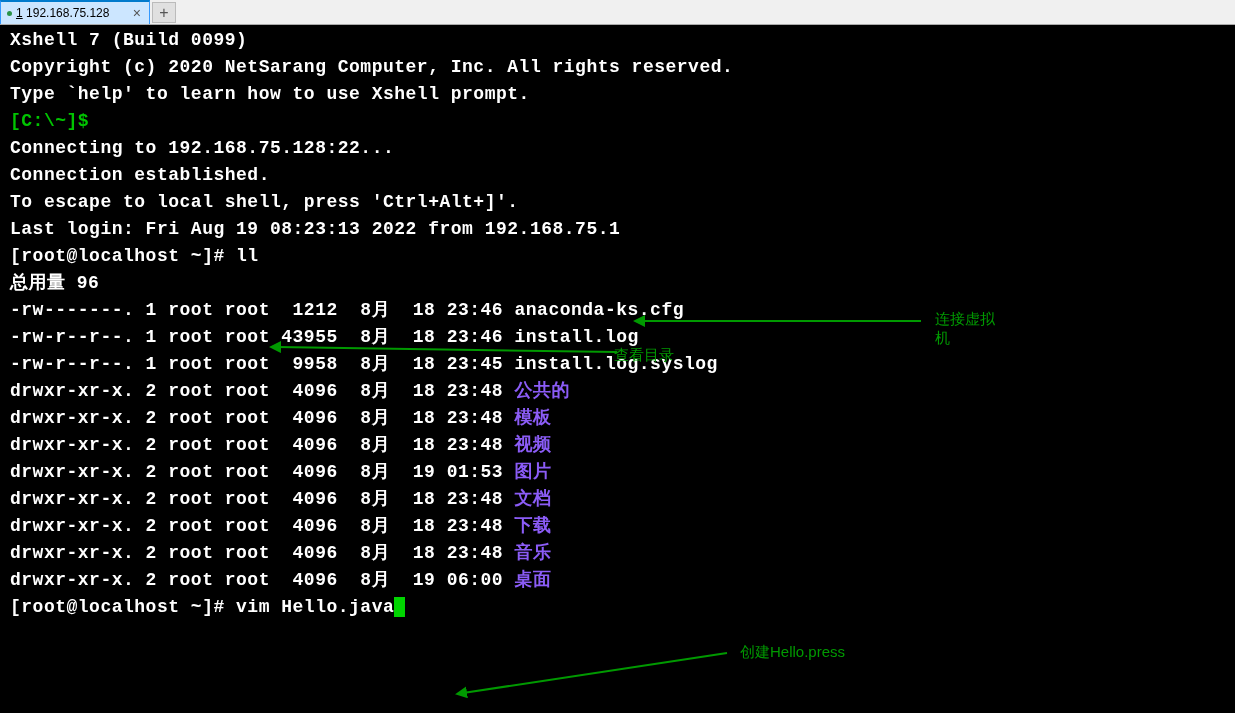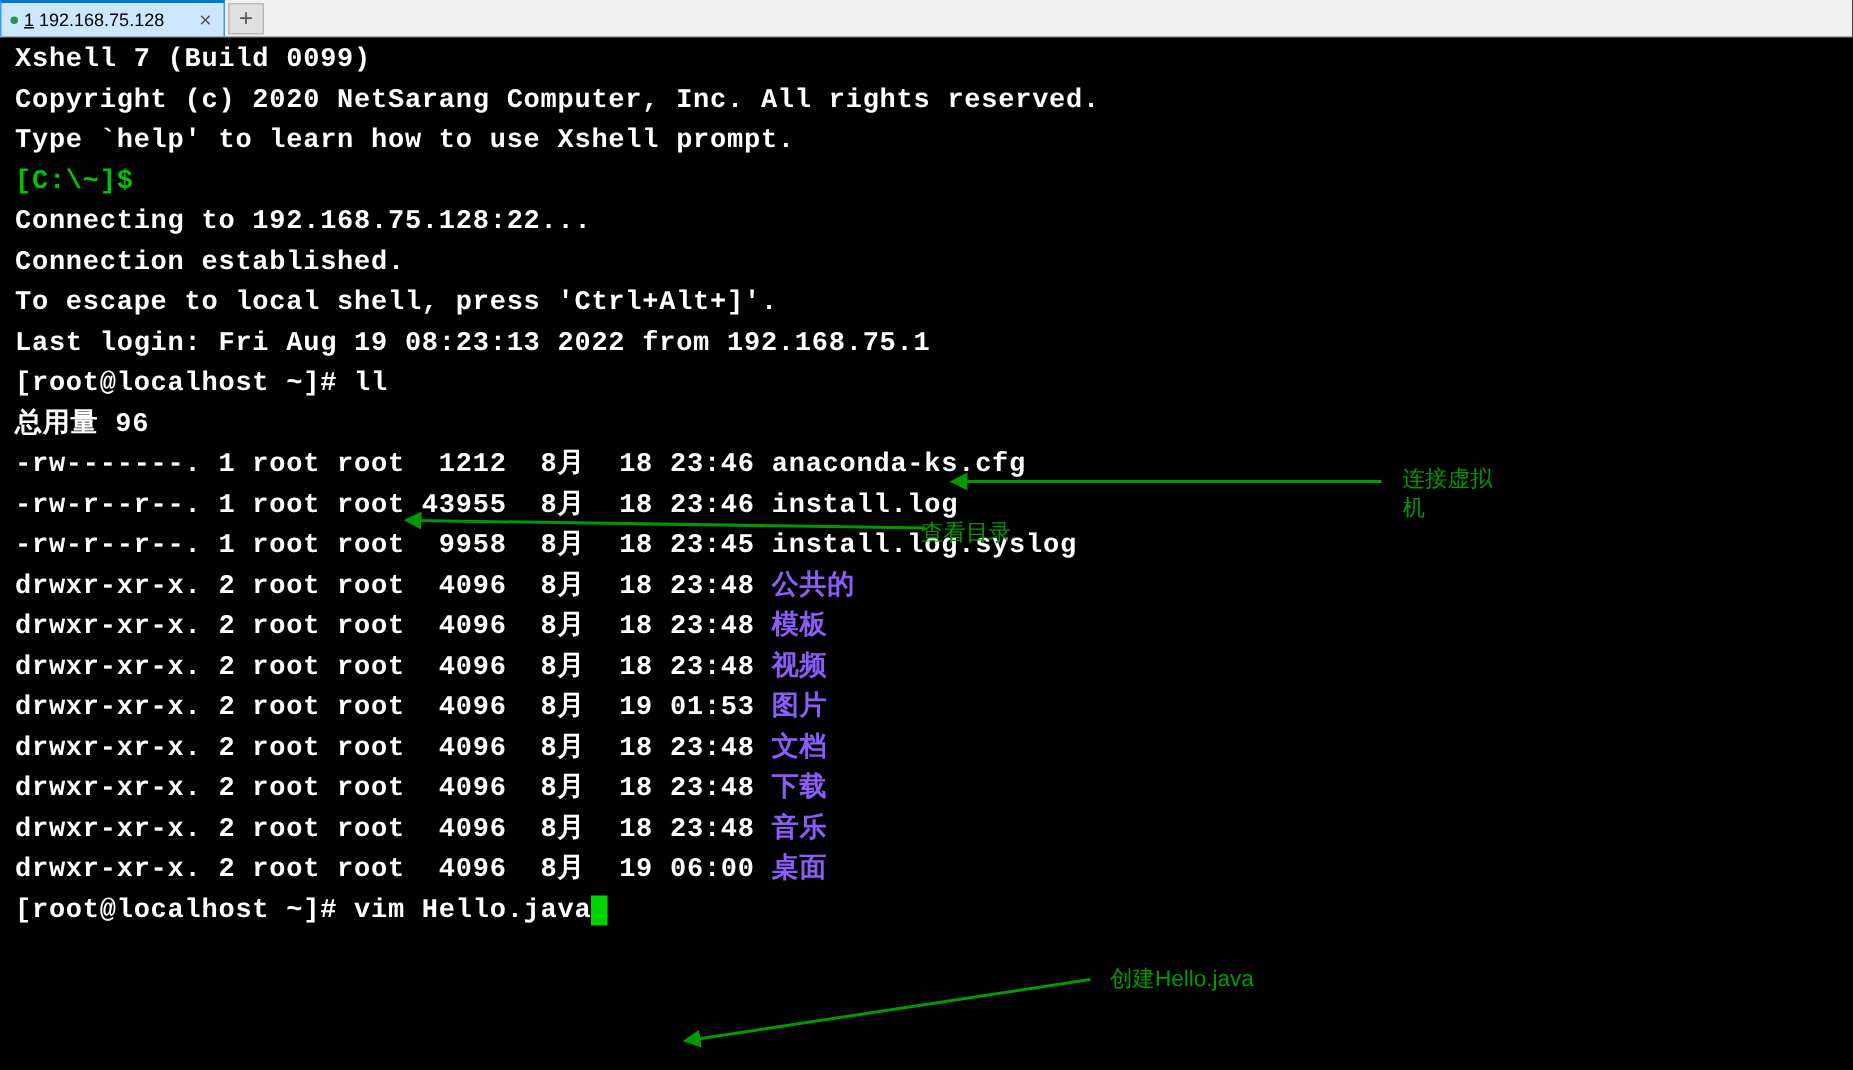--- a/index.html
+++ b/index.html
@@ -65,16 +65,16 @@
     <span class="anno-label" style="left:614px; top:321px;">查看目录</span>
 
     <svg class="arrow" style="left:457px; top:620px;" width="280" height="55">
       <defs>
         <marker id="ah3" markerWidth="10" markerHeight="10" refX="2" refY="3" orient="auto">
             <path d="M0,0 L6,3 L0,6 Z" fill="#009900"></path>
           </marker>
       </defs>
       <line x1="270" y1="8" x2="6" y2="48" stroke="#009900" stroke-width="2" marker-end="url(#ah3)"></line>
     </svg>
-    <span class="anno-label" style="left:740px; top:618px;">创建Hello.java</span>
+    <span class="anno-label" style="left:740px; top:618px;">创建Hello.press</span>
   </div>
 
 </div>
 
 </body></html>

